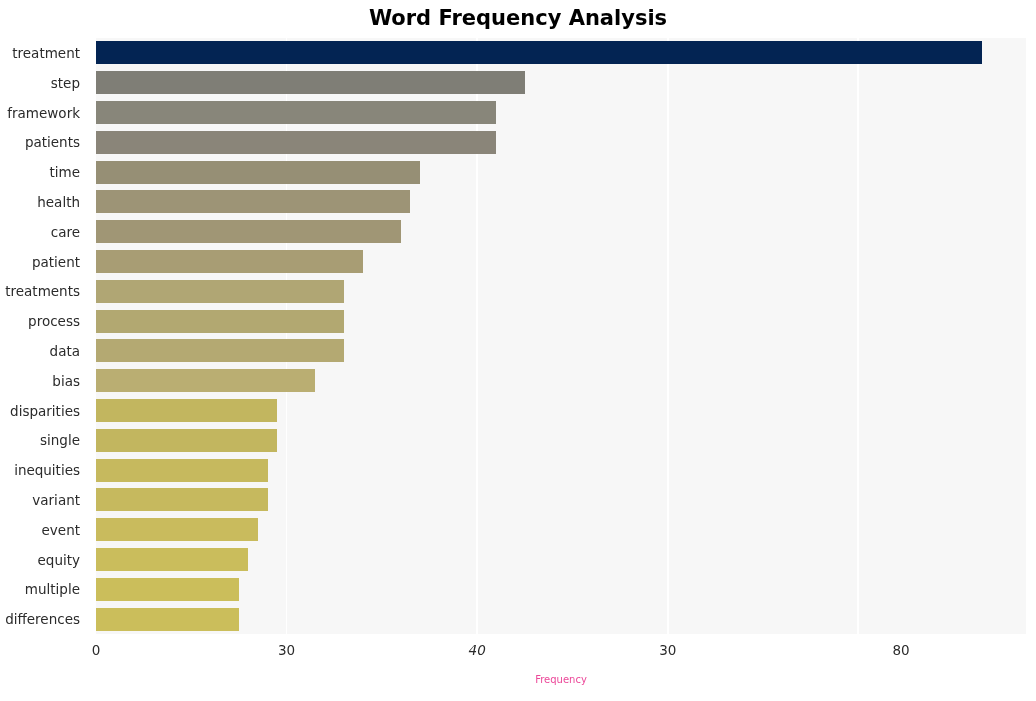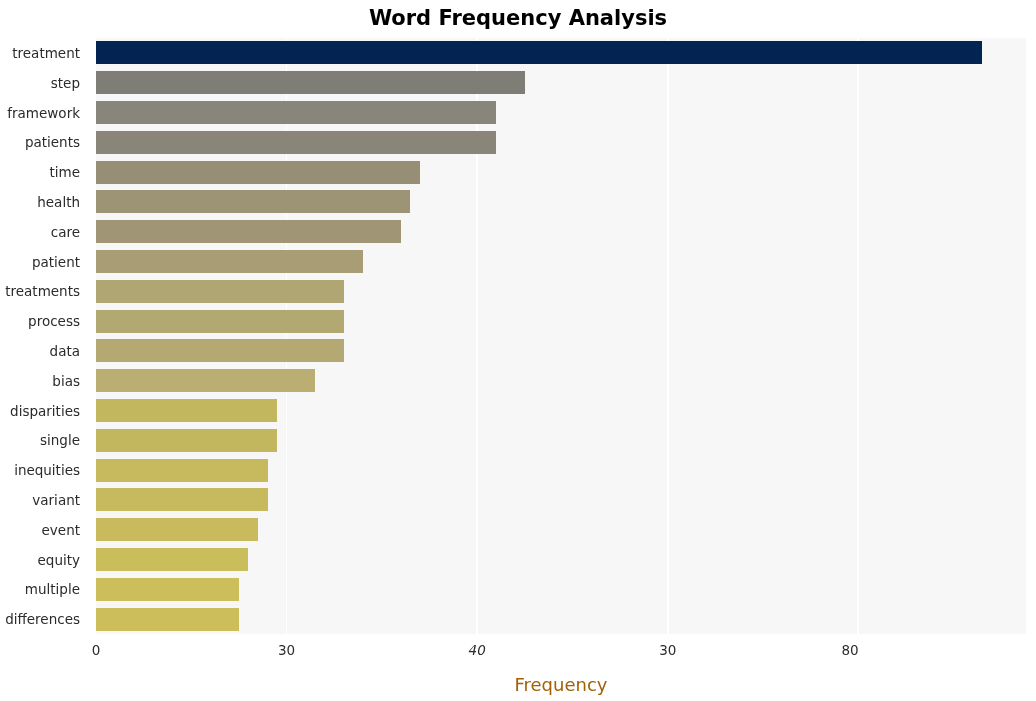--- a/index.html
+++ b/index.html
@@ -108,22 +108,22 @@
     font-size: 13.5px;
     color: #2b2b2b;
     white-space: nowrap;
   }
   .xaxis-title {
     position: absolute;
     left: 96px;
     top: 674px;
     width: 930px;
     text-align: center;
-    font-size: 18px;
-    color: #a16207;
+    font-size: 10px;
+    color: #ec4899;
   }
 </style>
 </head>
 <body>
 
 <div id="chart-root">
 
   <div class="chart-title">Word Frequency Analysis</div>
 
   <div class="plot-area">
@@ -178,18 +178,18 @@
       <div class="ylabel" style="top: 513.5px; padding-right: 8px;">equity</div>
       <div class="ylabel" style="top: 543.3px; padding-right: 8px;">multiple</div>
       <div class="ylabel" style="top: 573.1px; padding-right: 8px;">differences</div>
     </div>
 
   <div class="xticks">
       <div class="xtick" style="left: 0px;">0</div>
       <div class="xtick" style="left: 190.574px;">30</div>
       <div class="xtick" style="left: 381.148px; font-style: italic;">40</div>
       <div class="xtick" style="left: 571.721px;">30</div>
-      <div class="xtick" style="left: 754px;">80</div>
+      <div class="xtick" style="left: 805px;">80</div>
     </div>
 
   <div class="xaxis-title">Frequency</div>
 
 </div>
 
 </body></html>

